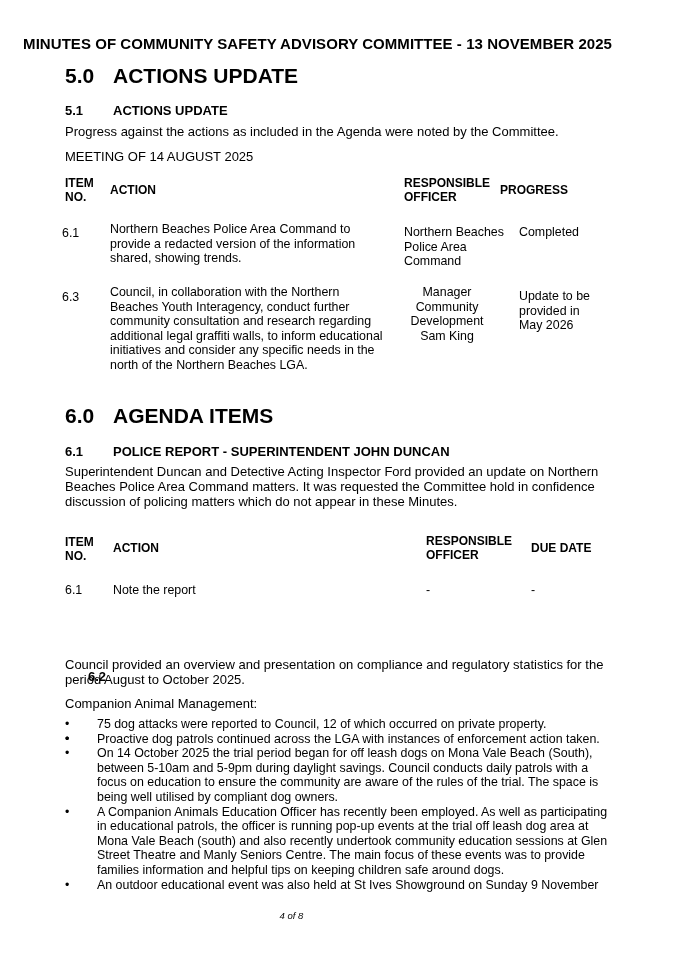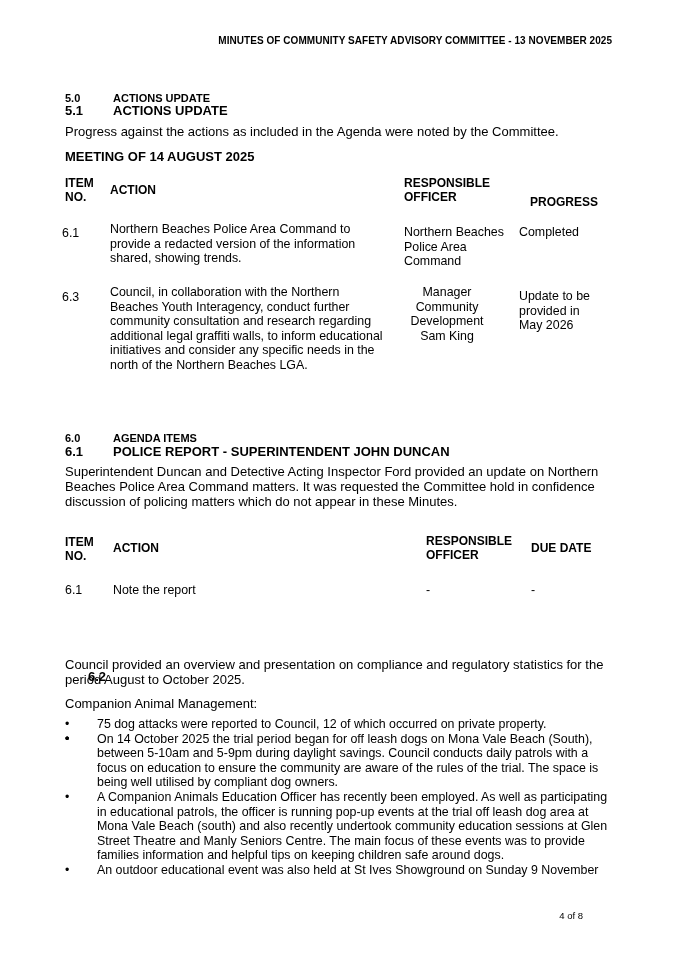--- a/index.html
+++ b/index.html
@@ -1,33 +1,33 @@
 <!DOCTYPE html>
 <html><head>
   <meta charset="utf-8">
   <style>
     html, body { margin: 0; padding: 0; background: #ffffff; }
     body { width: 675px; height: 955px; position: relative; overflow: hidden;
            font-family: "Liberation Sans", sans-serif; color: #000; }
     .abs { position: absolute; }
-    .hdr { top: 35px; right: 63px; font-size: 10px; font-weight: bold; letter-spacing: 0.05px; }
-    .h1 { font-size: 11px; font-weight: bold; margin-top: 28px; }
+    .hdr { top: 35px; right: 63px; font-size: 15px; font-weight: bold; letter-spacing: 0.05px; }
+    .h1 { font-size: 21px; font-weight: bold; }
     .h1 .num { position: absolute; left: 0; }
     .h1 .txt { position: absolute; left: 48px; white-space: nowrap; }
     .h2 { font-size: 13px; font-weight: bold; }
     .h2 .num { position: absolute; left: 0; }
     .h2 .txt { position: absolute; left: 48px; white-space: nowrap; }
     .p { font-size: 13px; line-height: 15px; left: 65px; width: 540px; }
-    .bold { font-weight: bold; }
+    .bold { font-weight: normal; }
     .th { font-size: 12px; font-weight: bold; line-height: 14px; }
     .td { font-size: 12.4px; line-height: 14.6px; }
     ul.bullets { list-style: none; margin: 0; padding: 0; }
     ul.bullets li { position: relative; padding-left: 32px; font-size: 12.4px; line-height: 14.6px; }
     ul.bullets li .dot { position: absolute; left: 0; top: 0; }
-    .footer { top: 910px; left: 0; width: 583px; text-align: right; font-size: 9.5px; }
+    .footer { top: 910px; left: 0; width: 583px; text-align: center; font-size: 9.5px; font-style: italic; }
   </style>
 </head>
 <body>
 
 <div class="abs hdr">MINUTES OF COMMUNITY SAFETY ADVISORY COMMITTEE - 13 NOVEMBER 2025</div>
 
 <div class="abs h1" style="top:64px; left:65px; width:400px; height:22px;">
   <span class="num">5.0</span>
   <span class="txt">ACTIONS UPDATE</span>
 </div>
@@ -43,21 +43,21 @@
 <div>
   <div class="abs th" style="top:176px; left:65px;">
     <div>ITEM</div>
     <div>NO.</div>
   </div>
   <div class="abs th" style="top:183px; left:110px;">ACTION</div>
   <div class="abs th" style="top:176px; left:404px;">
     <div>RESPONSIBLE</div>
     <div>OFFICER</div>
   </div>
-  <div class="abs th" style="top:183px; left:530px;margin-top:12px;">PROGRESS</div>
+  <div class="abs th" style="top:183px; left:500px;">PROGRESS</div>
 
   <div>
     <div class="abs td" style="top:226px; left:62px;">6.1</div>
     <div class="abs td" style="top:222px; left:110px; width:280px;">Northern Beaches Police Area Command to provide a redacted version of the information shared, showing trends.</div>
     <div class="abs td" style="top:225px; left:404px; width:108px;">Northern Beaches Police Area Command</div>
     <div class="abs td" style="top:225px; left:519px; width:90px;">Completed</div>
   </div>
 
   <div>
     <div class="abs td" style="top:290px; left:62px;text-align:center;">6.3</div>
@@ -102,19 +102,19 @@
 <div class="abs h2" style="top:669px; left:65px; width:500px; height:16px;margin-left:23px;">
   <span class="num">6.2</span>
 </div>
 
 <div class="abs p" style="top:657px;">Council provided an overview and presentation on compliance and regulatory statistics for the period August to October 2025.</div>
 <div class="abs p" style="top:696px;">Companion Animal Management:</div>
 
 <ul class="abs bullets" style="top:717px; left:65px; width:545px;">
   <li><span class="dot">•</span><span>75 dog attacks were reported to Council, 12 of which occurred on private property.</span></li>
   <li><span class="dot">•</span></li>
-  <li><span class="dot">•</span></li>
+  <li><span class="dot">•</span><span>Proactive dog patrols continued across the LGA with instances of enforcement action taken.</span></li>
   <li><span class="dot">•</span><span>On 14 October 2025 the trial period began for off leash dogs on Mona Vale Beach (South), between 5-10am and 5-9pm during daylight savings. Council conducts daily patrols with a focus on education to ensure the community are aware of the rules of the trial. The space is being well utilised by compliant dog owners.</span></li>
   <li><span class="dot">•</span><span>A Companion Animals Education Officer has recently been employed. As well as participating in educational patrols, the officer is running pop-up events at the trial off leash dog area at Mona Vale Beach (south) and also recently undertook community education sessions at Glen Street Theatre and Manly Seniors Centre. The main focus of these events was to provide families information and helpful tips on keeping children safe around dogs.</span></li>
   <li><span class="dot">•</span><span>An outdoor educational event was also held at St Ives Showground on Sunday 9 November</span></li>
 </ul>
 
 <div class="abs footer">4 of 8</div>
 
 </body></html>

